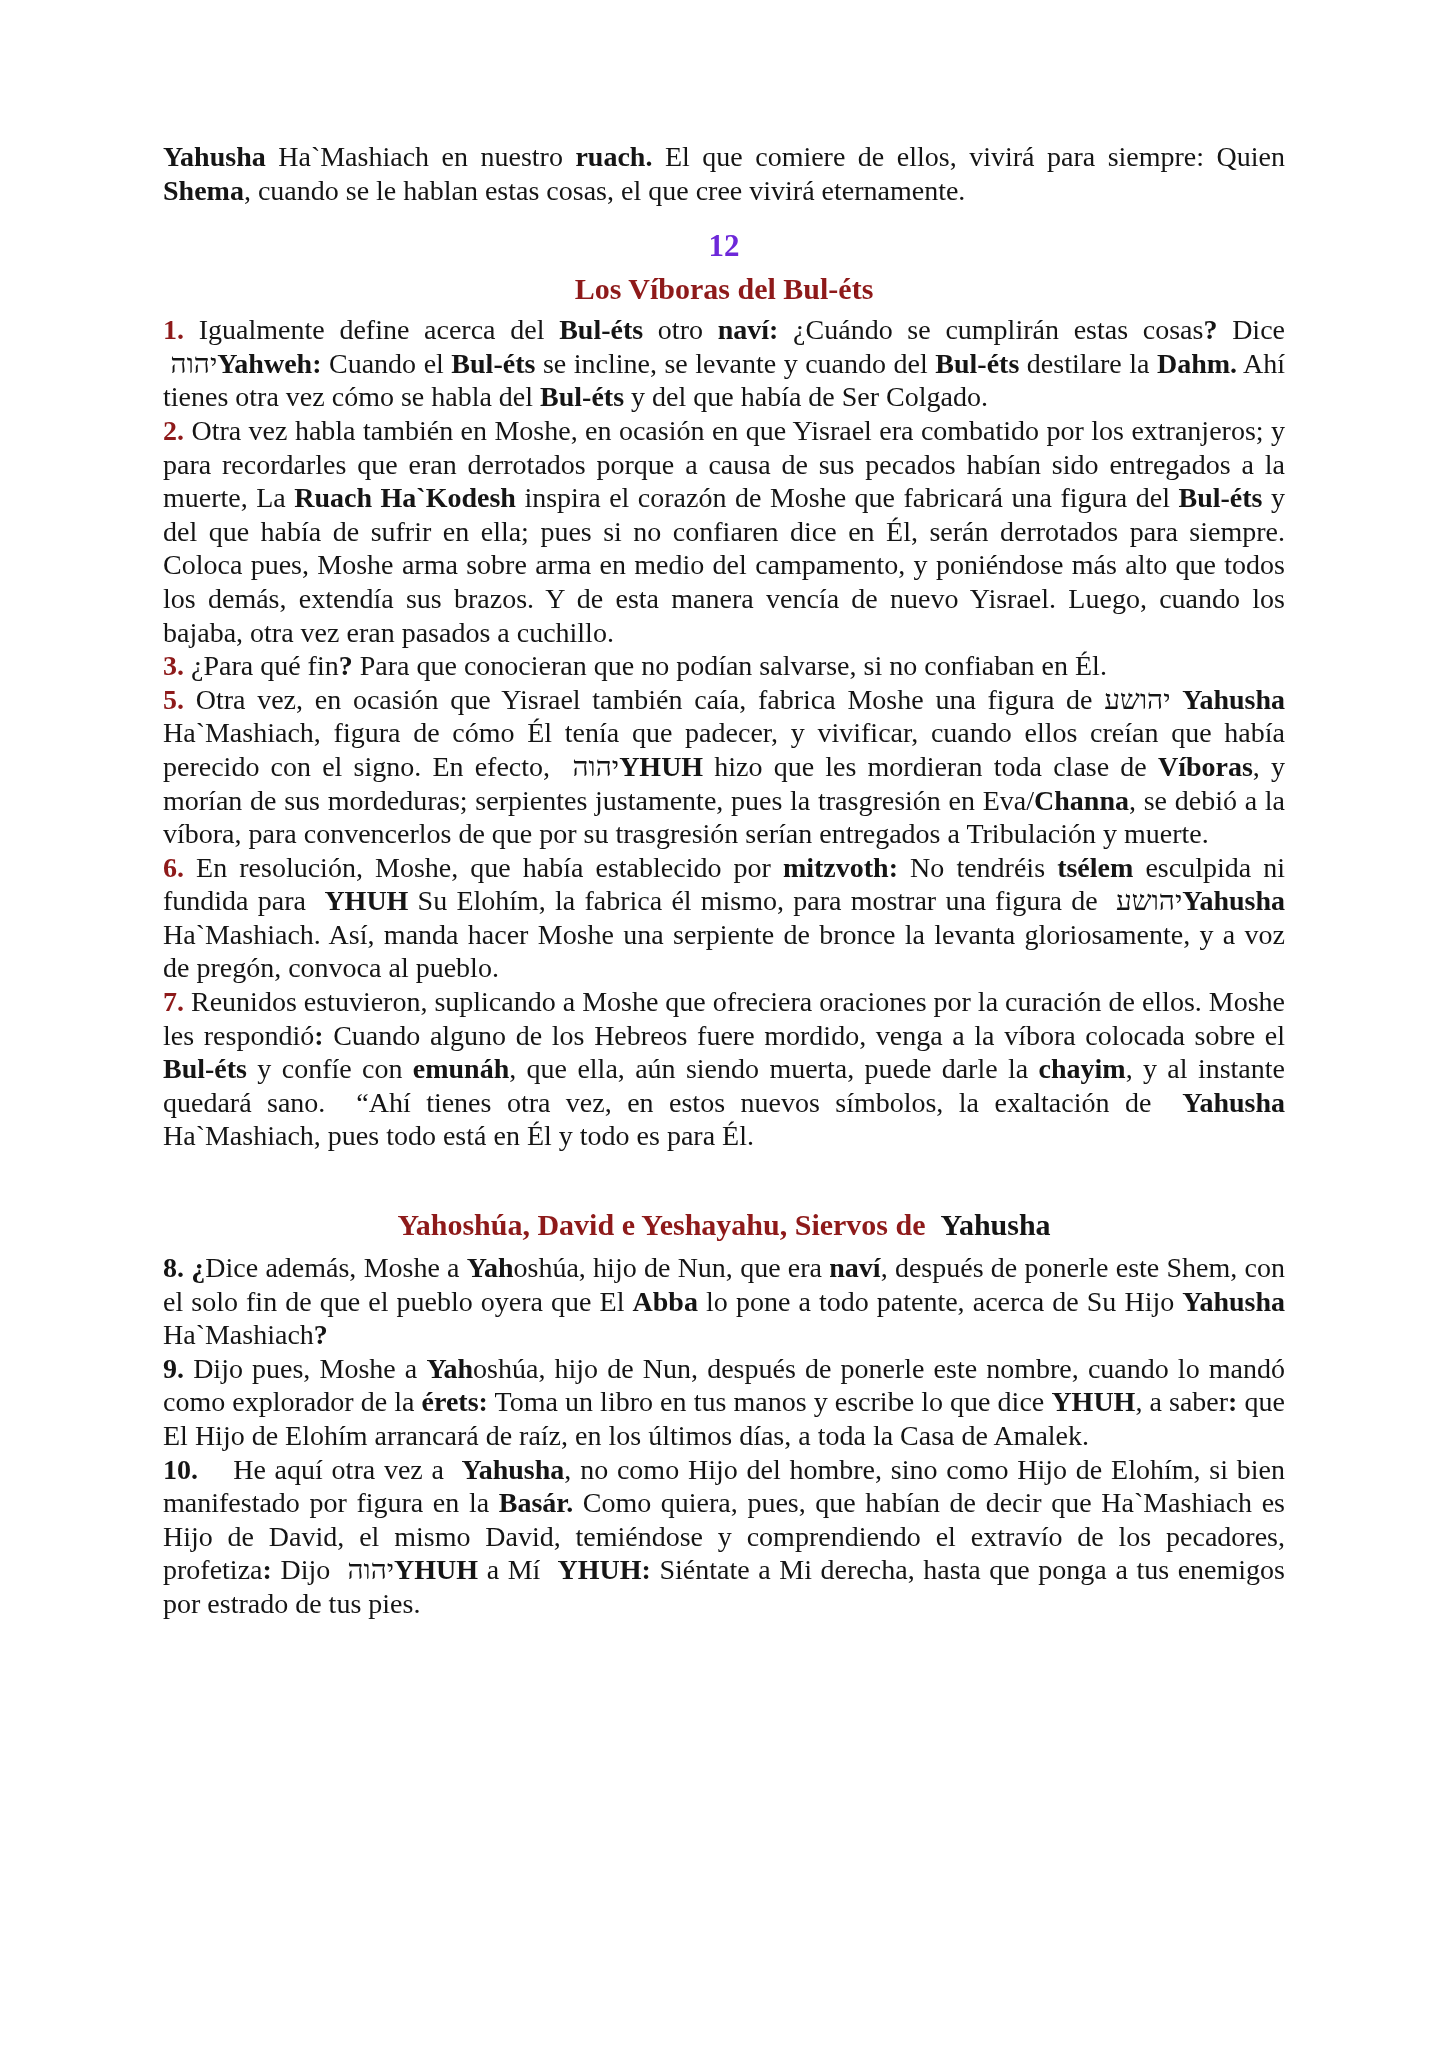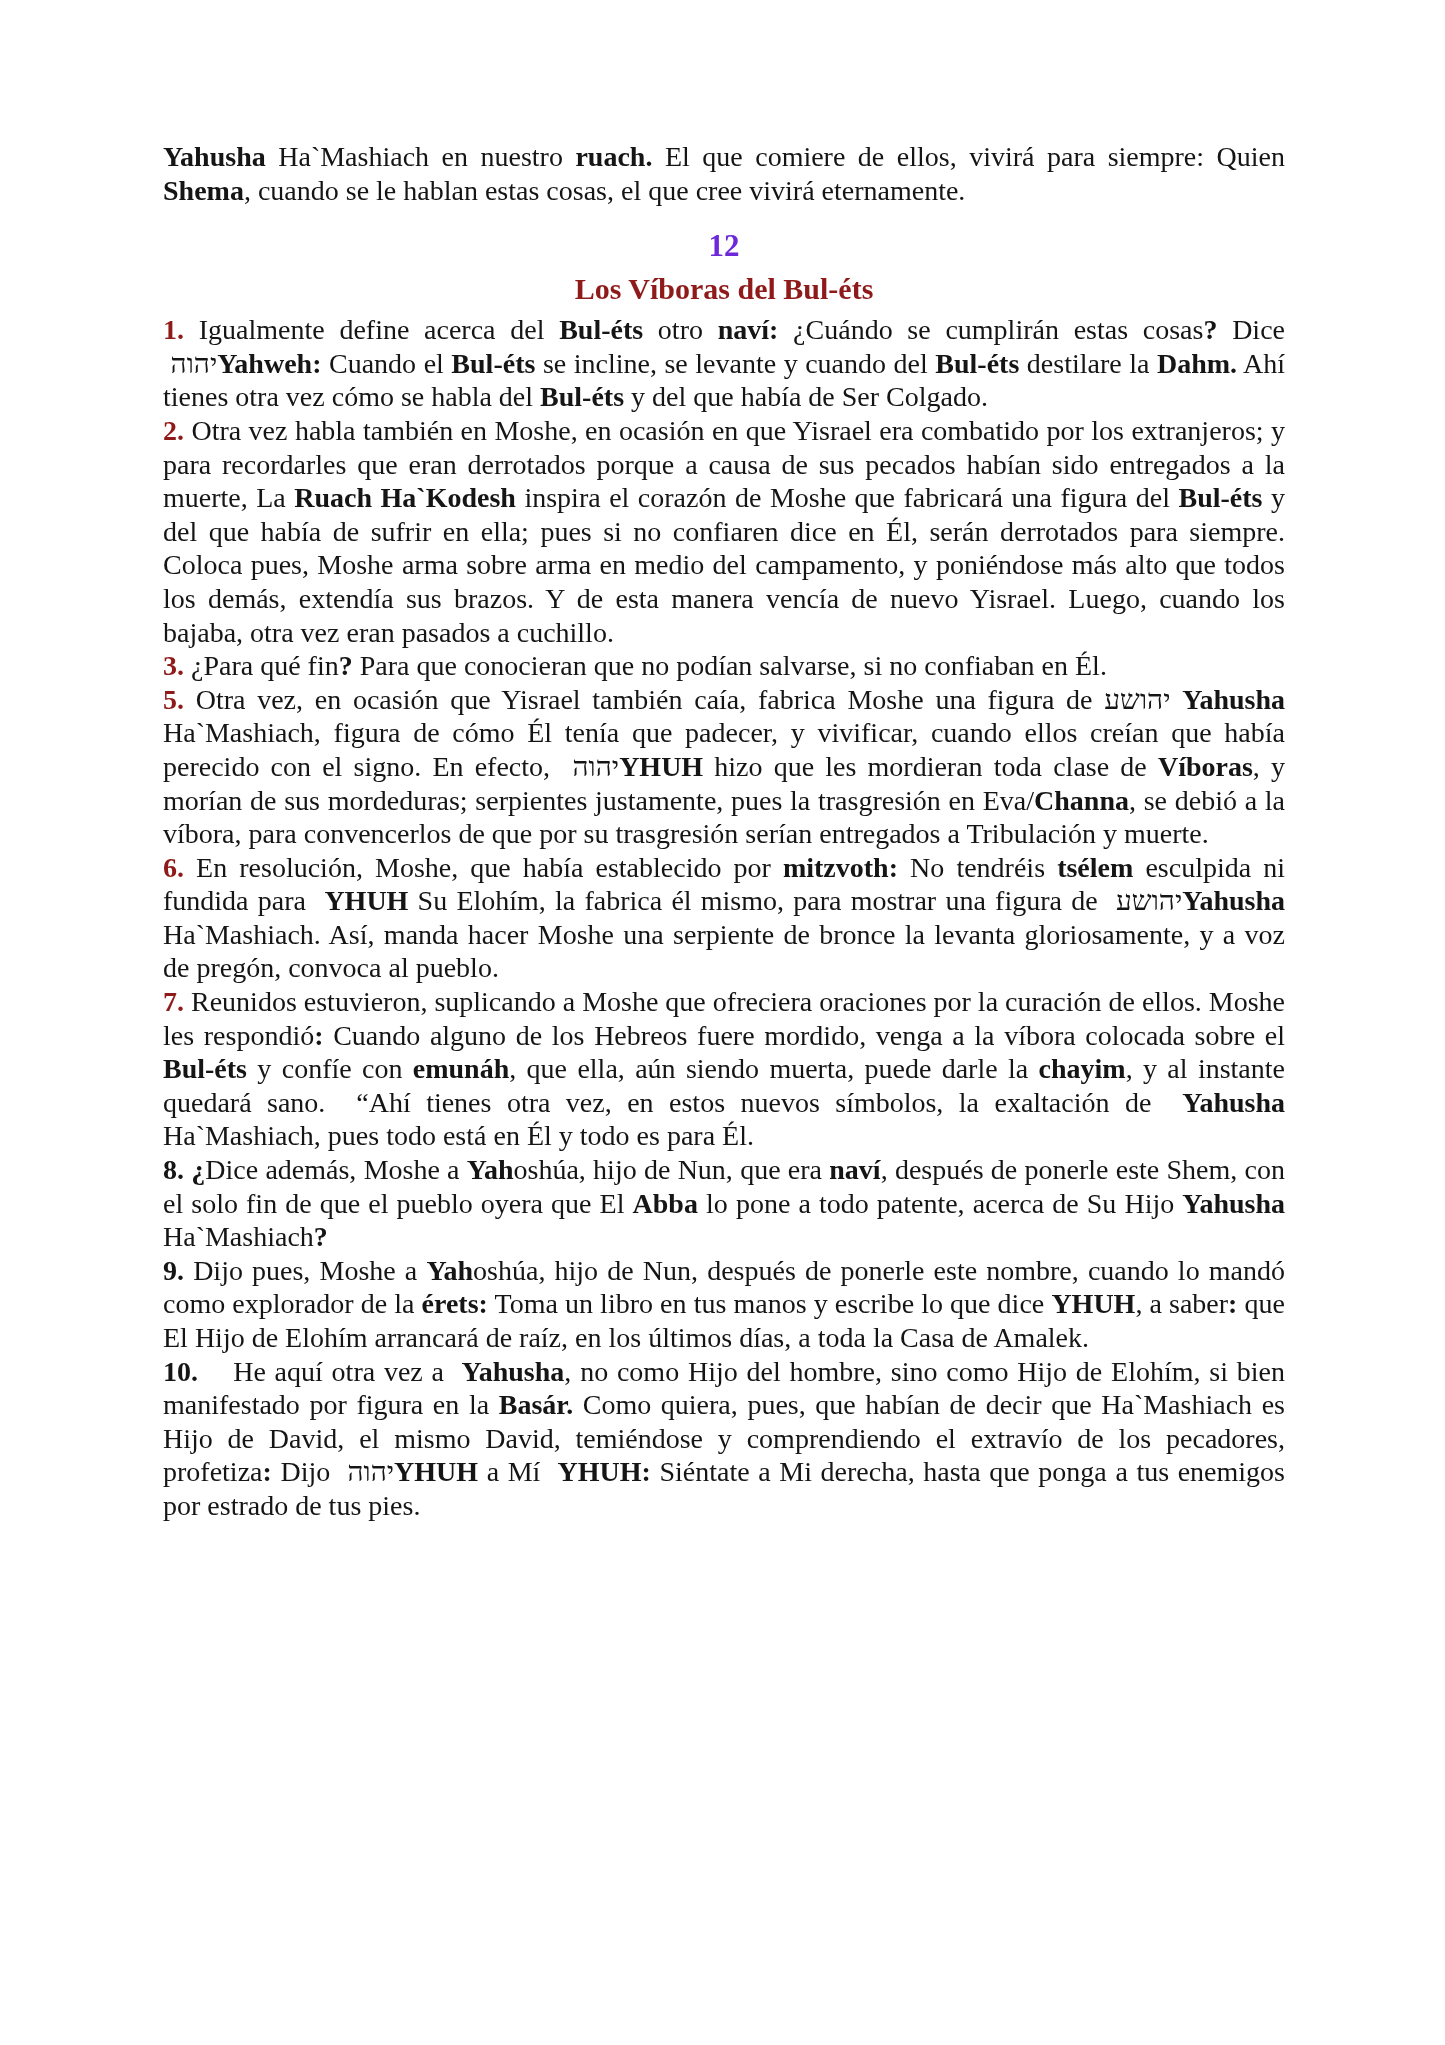--- a/index.html
+++ b/index.html
@@ -79,20 +79,21 @@
 
     <p class="body-par"><span class="vnum" data-color="red">3.</span><span><span> ¿Para qué fin</span><span class="b">?</span><span> Para que conocieran que no podían salvarse, si no confiaban en Él.</span></span></p>
 
 
     <p class="body-par"><span class="vnum" data-color="red">5.</span><span><span> Otra vez, en ocasión que Yisrael también caía, fabrica Moshe una figura de </span><span>יהושע</span><span> </span><span class="b">Yahusha</span><span> Ha`Mashiach, figura de cómo Él tenía que padecer, y vivificar, cuando ellos creían que había perecido con el signo. En efecto, &nbsp;</span><span>יהוה</span><span class="b">YHUH</span><span> hizo que les mordieran toda clase de </span><span class="b">Víboras</span><span>, y morían de sus mordeduras; serpientes justamente, pues la trasgresión en Eva/</span><span class="b">Channa</span><span>, se debió a la víbora, para convencerlos de que por su trasgresión serían entregados a Tribulación y muerte.</span></span></p>
 
     <p class="body-par"><span class="vnum" data-color="red">6.</span><span><span> En resolución, Moshe, que había establecido por </span><span class="b">mitzvoth:</span><span> No tendréis </span><span class="b">tsélem</span><span> esculpida ni fundida para &nbsp;</span><span class="b">YHUH</span><span> Su Elohím, la fabrica él mismo, para mostrar una figura de &nbsp;</span><span>יהושע</span><span class="b">Yahusha</span><span> Ha`Mashiach. Así, manda hacer Moshe una serpiente de bronce la levanta gloriosamente, y a voz de pregón, convoca al pueblo.</span></span></p>
 
     <p class="body-par"><span class="vnum" data-color="red">7.</span><span><span> Reunidos estuvieron, suplicando a Moshe que ofreciera oraciones por la curación de ellos. Moshe les respondió</span><span class="b">:</span><span> Cuando alguno de los Hebreos fuere mordido, venga a la víbora colocada sobre el </span><span class="b">Bul-éts</span><span> y confíe con </span><span class="b">emunáh</span><span>, que ella, aún siendo muerta, puede darle la </span><span class="b">chayim</span><span>, y al instante quedará sano. &nbsp;“Ahí tienes otra vez, en estos nuevos símbolos, la exaltación de &nbsp;</span><span class="b">Yahusha</span><span> Ha`Mashiach, pues todo está en Él y todo es para Él.</span></span></p>
 
+    <div class="section-title-2"><span class="r">Yahoshúa, David e Yeshayahu, Siervos de</span><span> &nbsp;Yahusha</span></div>
 
     <p class="body-par"><span class="vnum" data-color="black">8.</span><span><span> </span><span class="b">¿</span><span>Dice además, Moshe a </span><span class="b">Yah</span><span>oshúa, hijo de Nun, que era </span><span class="b">naví</span><span>, después de ponerle este Shem, con el solo fin de que el pueblo oyera que El </span><span class="b">Abba</span><span> lo pone a todo patente, acerca de Su Hijo </span><span class="b">Yahusha</span><span> Ha`Mashiach</span><span class="b">?</span></span></p>
 
     <p class="body-par"><span class="vnum" data-color="black">9.</span><span><span> Dijo pues, Moshe a </span><span class="b">Yah</span><span>oshúa, hijo de Nun, después de ponerle este nombre, cuando lo mandó como explorador de la </span><span class="b">érets:</span><span> Toma un libro en tus manos y escribe lo que dice </span><span class="b">YHUH</span><span>, a saber</span><span class="b">:</span><span> que El Hijo de Elohím arrancará de raíz, en los últimos días, a toda la Casa de Amalek.</span></span></p>
 
     <p class="body-par"><span class="vnum" data-color="black">10.</span><span><span> &nbsp;&nbsp;&nbsp;He aquí otra vez a &nbsp;</span><span class="b">Yahusha</span><span>, no como Hijo del hombre, sino como Hijo de Elohím, si bien manifestado por figura en la </span><span class="b">Basár.</span><span> Como quiera, pues, que habían de decir que Ha`Mashiach es Hijo de David, el mismo David, temiéndose y comprendiendo el extravío de los pecadores, profetiza</span><span class="b">:</span><span> Dijo &nbsp;</span><span>יהוה</span><span class="b">YHUH</span><span> a Mí &nbsp;</span><span class="b">YHUH:</span><span> Siéntate a Mi derecha, hasta que ponga a tus enemigos por estrado de tus pies.</span></span></p>
 
   </div>
 
   <div class="page-number">11</div>

